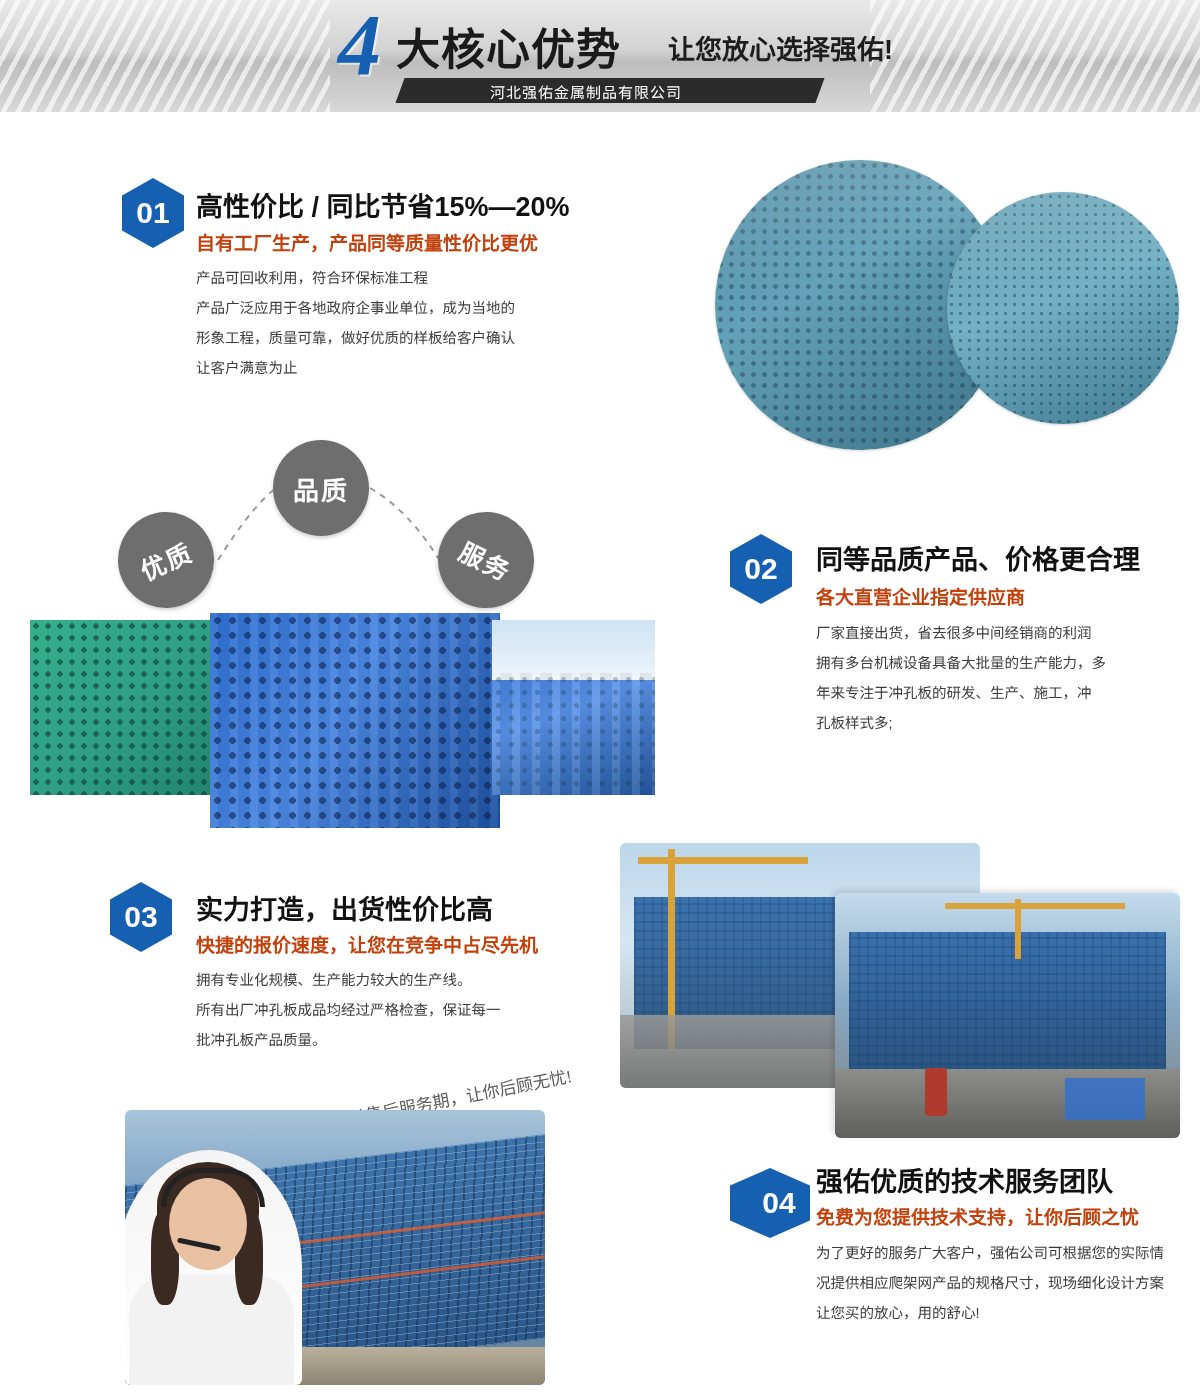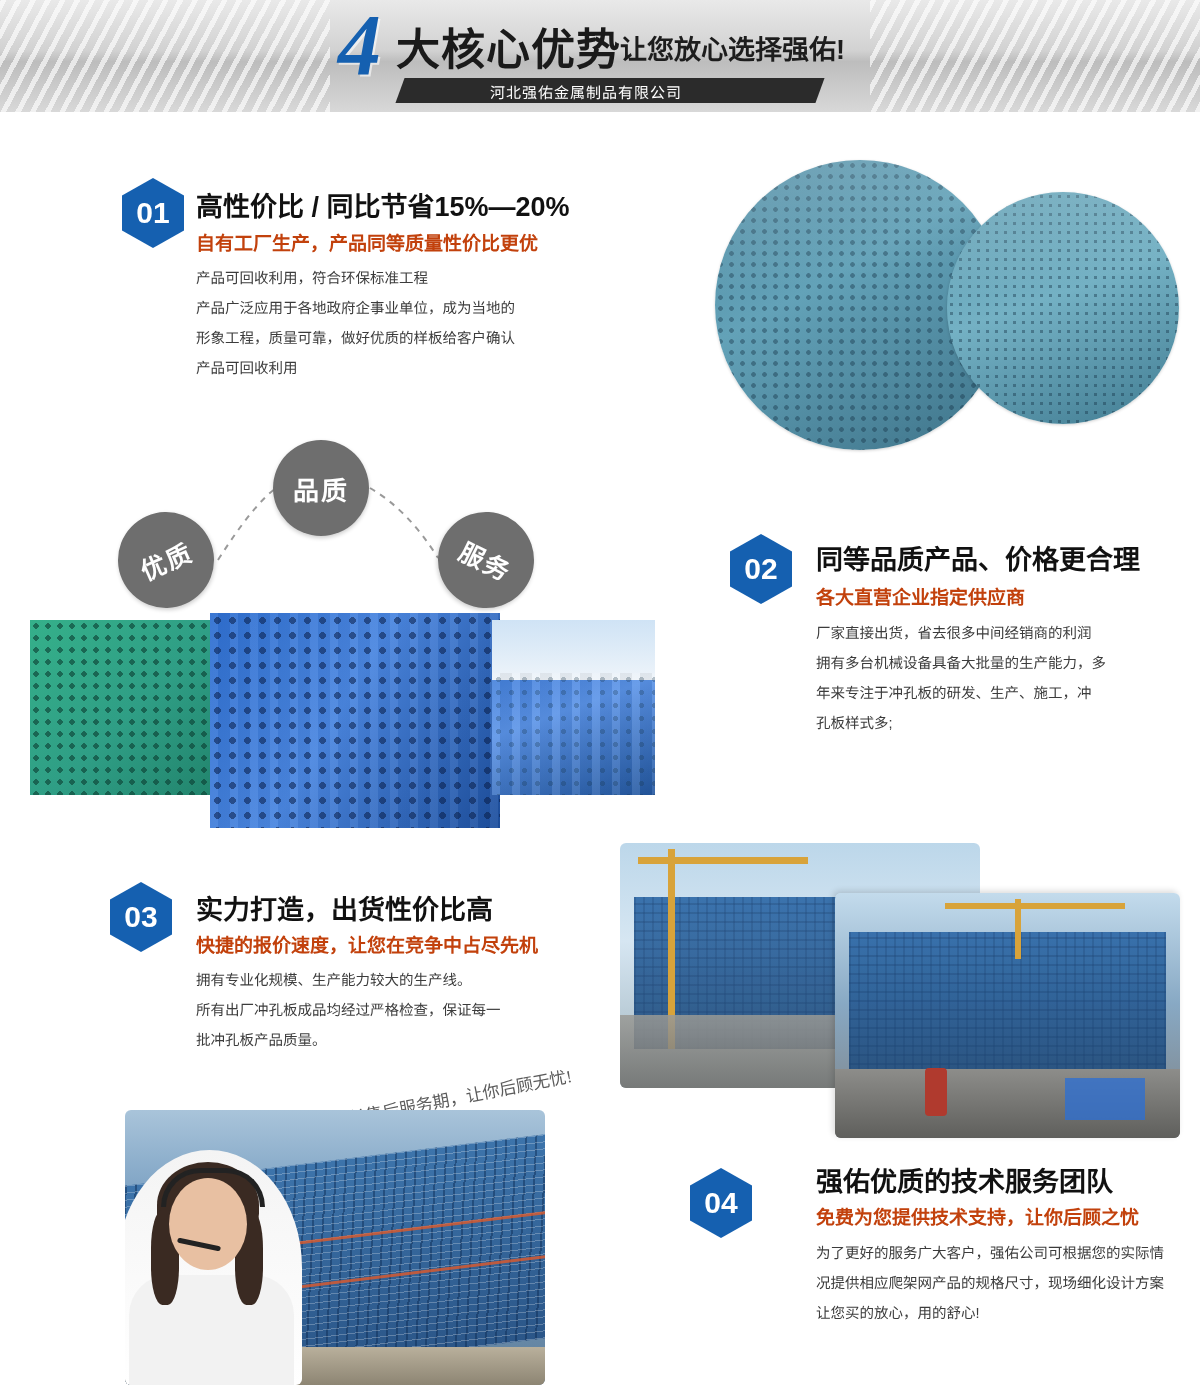--- a/index.html
+++ b/index.html
@@ -60,21 +60,21 @@
     left: 396px;
     top: 14px;
     font-size: 44px;
     font-weight: bold;
     color: #1a1a1a;
     letter-spacing: 1px;
     font-family: "Liberation Sans", "DejaVu Sans", sans-serif;
   }
   .head-sub {
     position: absolute;
-    left: 620px;
+    left: 668px;
     top: 28px;
     font-size: 27px;
     font-weight: bold;
     color: #1d1d1d;
     letter-spacing: 0px;
   }
   .head-bar {
     position: absolute;
     left: 400px;
     top: 78px;
@@ -311,21 +311,21 @@
   </div>
 </div>
 
 <div class="hexnum" style="left:110px; top:178px;margin-left:12px;">01</div>
 <div class="blk-title" style="left:196px; top:185px;">高性价比 / 同比节省15%—20%</div>
 <div class="blk-sub" style="left:196px; top:228px;">自有工厂生产，产品同等质量性价比更优</div>
 <div class="blk-body" style="left:196px; top:263px;">
   <div>产品可回收利用，符合环保标准工程</div>
   <div>产品广泛应用于各地政府企事业单位，成为当地的</div>
   <div>形象工程，质量可靠，做好优质的样板给客户确认</div>
-  <div>产品可回收利用</div>
+  <div>让客户满意为止</div>
 </div>
 
 <div id="circle-photos">
   <div class="circ circ-a">
     <div class="dots"></div>
     <div class="sheen"></div>
   </div>
   <div class="circ circ-b">
     <div class="dots"></div>
     <div class="sheen"></div>
@@ -404,20 +404,20 @@
     <div class="agent-body"></div>
     <div class="agent-hair"></div>
     <div class="agent-hair2"></div>
     <div class="agent-hair3"></div>
     <div class="agent-head"></div>
     <div class="agent-band"></div>
     <div class="agent-mic"></div>
   </div>
 </div>
 
-<div class="hexnum" style="left:690px; top:1168px;">04</div>
+<div class="hexnum" style="left:730px; top:1168px;padding-left:18px;">04</div>
 <div class="blk-title" style="left:816px; top:1160px;">强佑优质的技术服务团队</div>
 <div class="blk-sub" style="left:816px; top:1202px;">免费为您提供技术支持，让你后顾之忧</div>
 <div class="blk-body" style="left:816px; top:1238px;">
   <div>为了更好的服务广大客户，强佑公司可根据您的实际情</div>
   <div>况提供相应爬架网产品的规格尺寸，现场细化设计方案</div>
   <div>让您买的放心，用的舒心!</div>
 </div>
 
 </body></html>

